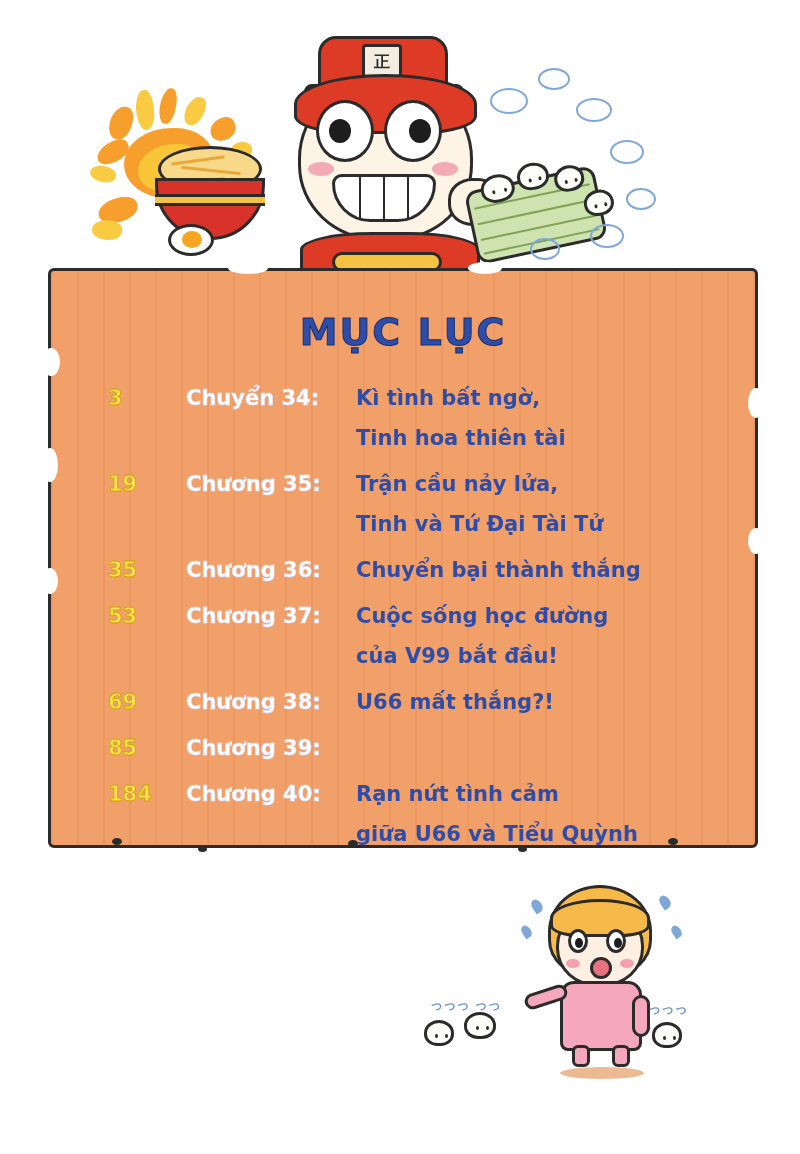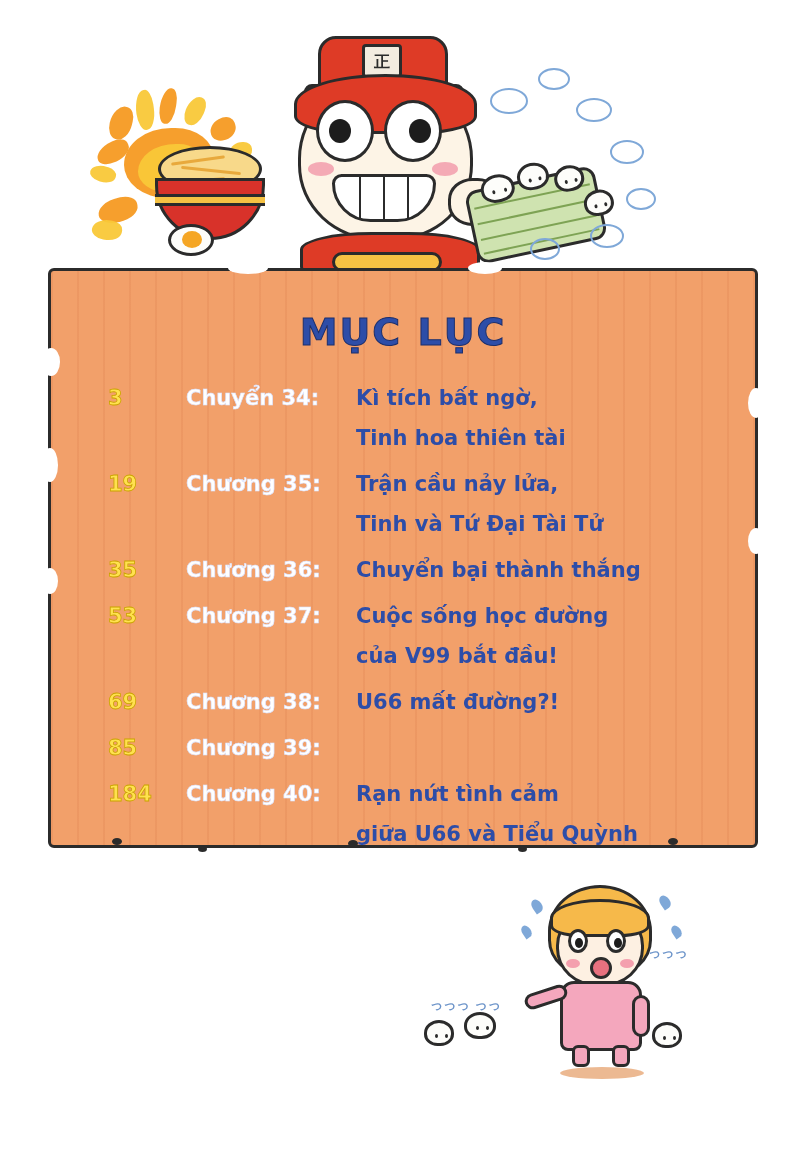--- a/index.html
+++ b/index.html
@@ -371,21 +371,21 @@
     <div class="torn-d" style="left:620px;top:570px;width:10px;height:7px;"></div>
 
     <div class="toc-title">MỤC LỤC</div>
 
     <div class="toc">
 
       <div class="toc-row">
         <div class="toc-page">3</div>
         <div class="toc-chapter">Chuyển 34:</div>
         <div class="toc-titles">
-          <div>Kì tích bất ngờ,</div>
+          <div>Kì tình bất ngờ,</div>
           <div>Tinh hoa thiên tài</div>
         </div>
       </div>
 
       <div class="toc-row">
         <div class="toc-page">19</div>
         <div class="toc-chapter">Chương 35:</div>
         <div class="toc-titles">
           <div>Trận cầu nảy lửa,</div>
           <div>Tinh và Tứ Đại Tài Tử</div>
@@ -406,21 +406,21 @@
         <div class="toc-titles">
           <div>Cuộc sống học đường</div>
           <div>của V99 bắt đầu!</div>
         </div>
       </div>
 
       <div class="toc-row">
         <div class="toc-page">69</div>
         <div class="toc-chapter">Chương 38:</div>
         <div class="toc-titles">
-          <div>U66 mất đường?!</div>
+          <div>U66 mất thắng?!</div>
         </div>
       </div>
 
       <div class="toc-row">
         <div class="toc-page">85</div>
         <div class="toc-chapter">Chương 39:</div>
       </div>
 
       <div class="toc-row">
         <div class="toc-page">184</div>
@@ -467,15 +467,15 @@
   <div class="bun-small" style="left:464px;top:1012px;width:32px;height:27px;">
     <div class="bun-face" style="left:9px;top:11px;"></div>
     <div class="bun-face" style="left:19px;top:11px;"></div>
   </div>
   <div class="bun-small" style="left:652px;top:1022px;width:30px;height:26px;">
     <div class="bun-face" style="left:8px;top:11px;"></div>
     <div class="bun-face" style="left:18px;top:11px;"></div>
   </div>
 
   <div class="motion" style="left:430px;top:996px;">っっっ っっ</div>
-  <div class="motion" style="left:648px;top:944px;">っっっ</div>
+  <div class="motion" style="left:648px;top:1000px;">っっっ</div>
 
 </div>
 
 </body></html>

